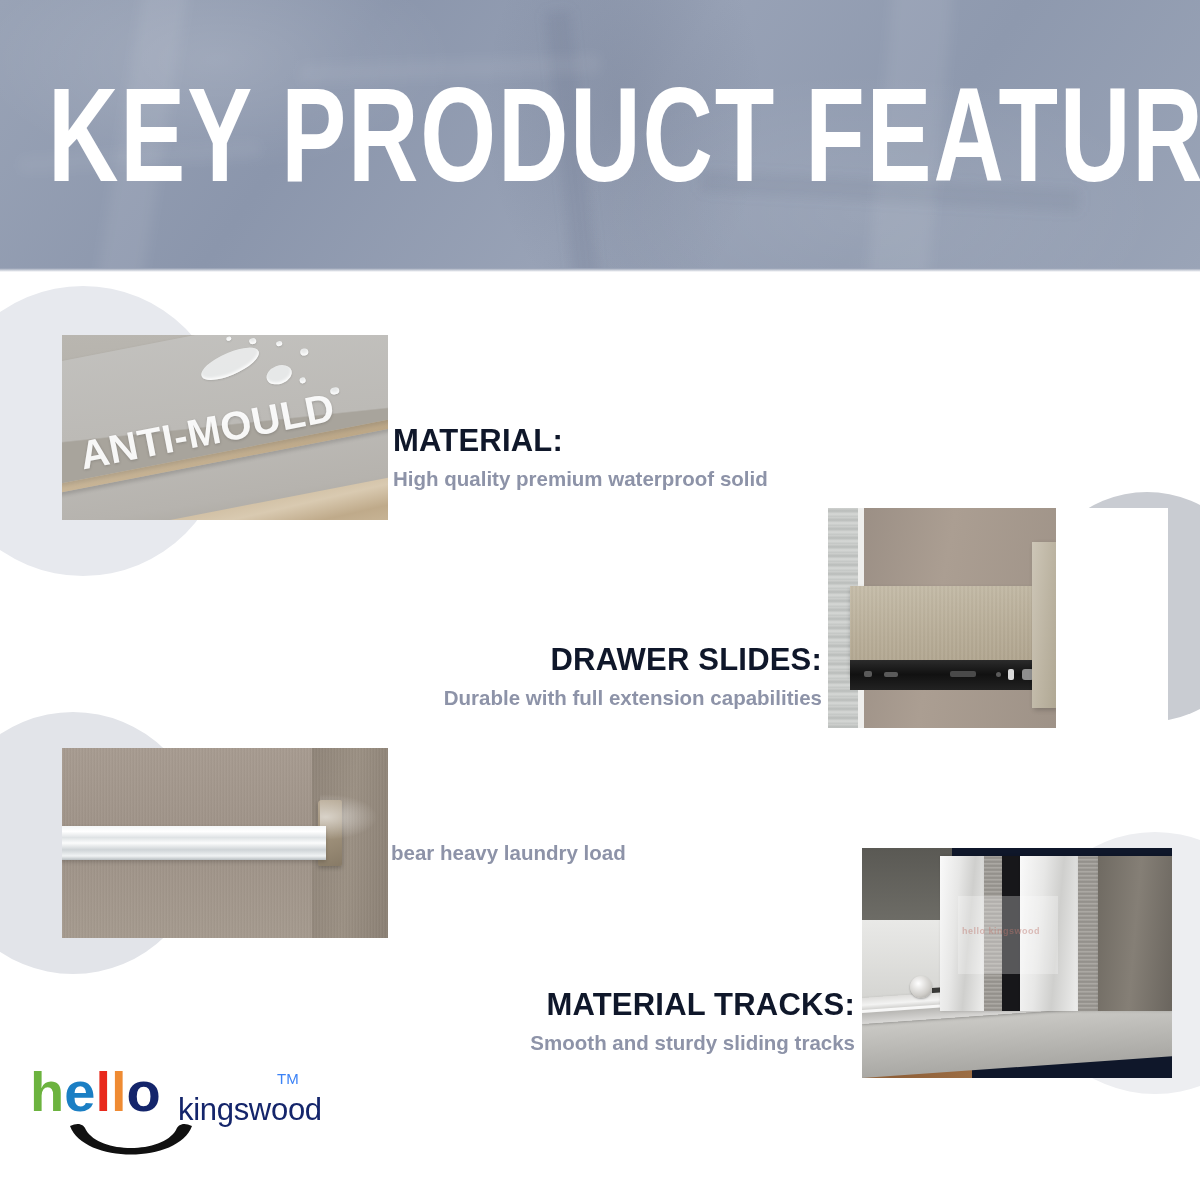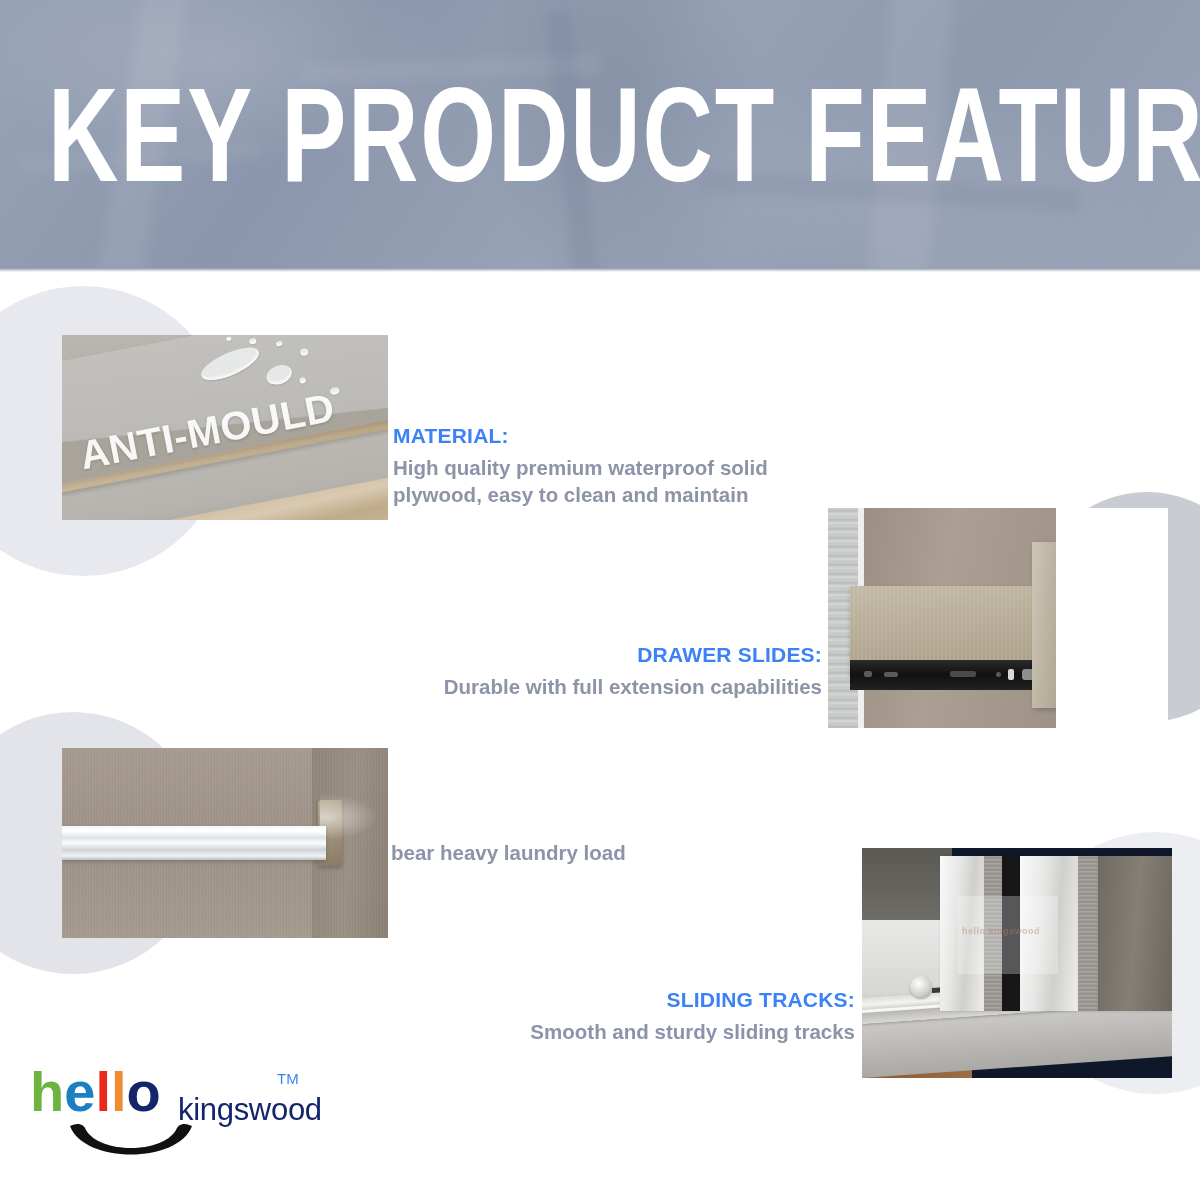--- a/index.html
+++ b/index.html
@@ -169,21 +169,21 @@
      border-radius:50%; background:radial-gradient(circle at 38% 34%,#fff,#cfcdc9 60%,#9b9994);
      box-shadow:0 1px 2px rgba(0,0,0,0.3); }
   .tr-wm { position:absolute; left:96px; top:48px; width:100px; height:78px;
      background:rgba(255,255,255,0.28); }
   .tr-wm-txt { position:absolute; left:100px; top:78px; font-size:9px; color:rgba(190,120,110,0.45);
      letter-spacing:0.5px; font-weight:700; }
 
   
   .feat { position:absolute; z-index:5; }
   .feat-title {
-    font-weight:700; font-size:21px; color:#3b82f6; line-height:1.1;
+    font-weight:700; font-size:31px; color:#0f172a; line-height:1.1;
     letter-spacing:0.2px; white-space:nowrap;
   }
   .feat-desc {
     font-weight:700; font-size:20.5px; color:#8d93a8; line-height:1.32;
     margin-top:7px;
   }
   .align-left  { text-align:left; }
   .align-right { text-align:right; }
 
   .feat-material { left:393px; top:424px; }
@@ -251,21 +251,20 @@
     <div class="droplet d-s6"></div>
     <div class="droplet d-s7"></div>
   </div>
   <div class="antimould-label">ANTI-MOULD</div>
 </div>
 
 <div class="feat feat-material align-left">
   <div class="feat-title">MATERIAL:</div>
   <div class="feat-desc">
     <div>High quality premium waterproof solid</div>
-    <div>plywood, easy to clean and maintain</div>
   </div>
 </div>
 
 <div class="photo photo-drawer">
   <div class="dr-door"></div>
   <div class="dr-panelL"></div>
   <div class="dr-gap"></div>
   <div class="dr-box">
     <div class="dr-boxtex"></div>
   </div>
@@ -316,21 +315,21 @@
   <div class="tr-door tr-d2"></div>
   <div class="tr-door tr-d3"></div>
   <div class="tr-door tr-d4"></div>
   <div class="tr-door tr-d5"></div>
   <div class="tr-door tr-d6"></div>
   <div class="tr-wm"></div>
   <div class="tr-wm-txt">hello kingswood</div>
 </div>
 
 <div class="feat feat-sliding align-right">
-  <div class="feat-title">SLIDING TRACKS:</div>
+  <div class="feat-title">MATERIAL TRACKS:</div>
   <div class="feat-desc">
     <div>Smooth and sturdy sliding tracks</div>
   </div>
 </div>
 
 <div class="logo-wrap">
   <div class="logo-hello">
     <span class="lg-letter lg-h">h</span>
     <span class="lg-letter lg-e">e</span>
     <span class="lg-letter lg-l1">l</span>

